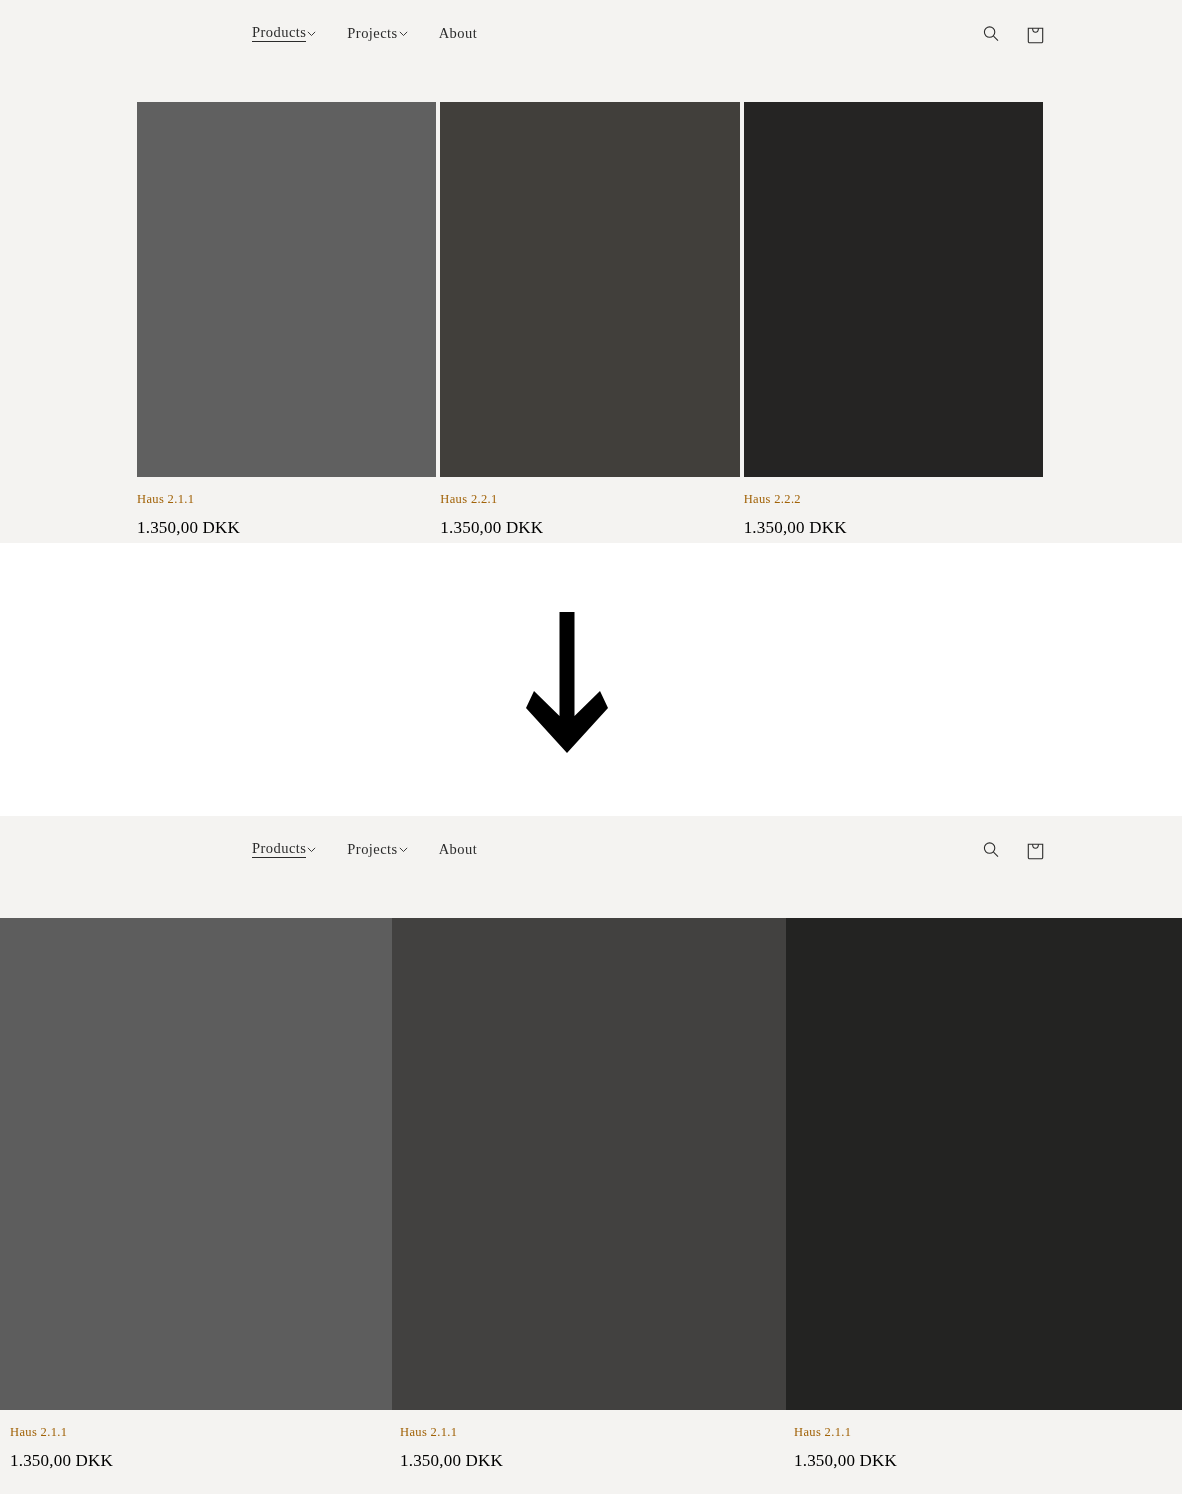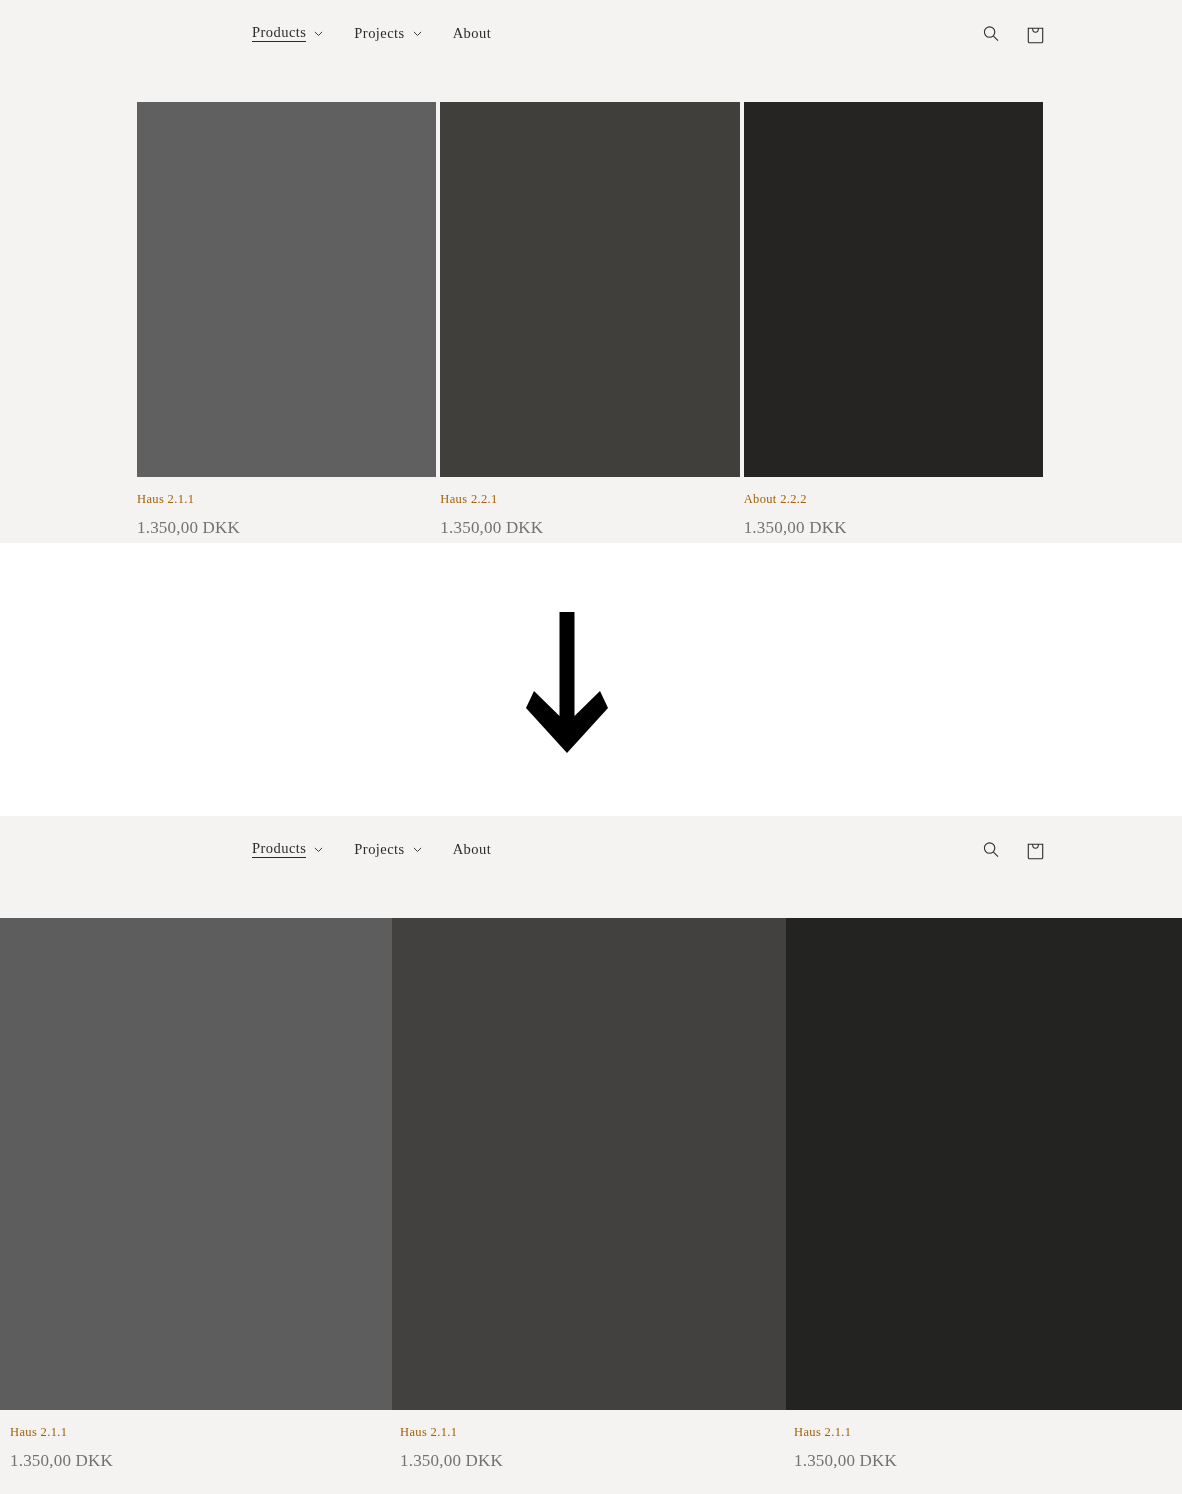--- a/index.html
+++ b/index.html
@@ -20,21 +20,21 @@
   .header {
     position:relative; height:67px; width:100%;
     display:flex; align-items:center;
     background:#f4f3f1;
   }
   .nav {
     position:absolute; left:252px; top:0; height:67px;
     display:flex; align-items:center; gap:30px;
   }
   .nav-item {
-    display:flex; align-items:center; gap:7px;
+    display:flex; align-items:center; 
     font-size:14.5px; color:#2b2b2b; letter-spacing:.45px;
     line-height:1; white-space:nowrap; cursor:pointer;
   }
   .nav-item .lbl { display:block; }
   .nav-item.active .lbl {
     border-bottom:1px solid #2b2b2b; padding-bottom:2px;
   }
   .chev { display:block; width:11px; height:11px; flex:0 0 auto; }
   .chev svg { display:block; width:11px; height:11px; }
 
@@ -70,21 +70,21 @@
   .grid-bottom .thumb { width:100%; height:492px; display:block; }
   .grid-bottom .meta { padding:16px 0 0 10px; }
   .grid-bottom .card:nth-child(2) .meta { padding-left:8px; }
   .grid-bottom .card:nth-child(3) .meta { padding-left:8px; }
 
   .p-title {
     font-size:12.5px; color:#a16207; letter-spacing:.35px;
     line-height:1; margin-bottom:13px;
   }
   .p-price {
-    font-size:17px; color:#737373; letter-spacing:.2px; line-height:1;
+    font-size:17px; color:#000000; letter-spacing:.2px; line-height:1;
   }
 
   
   .gap { position:absolute; left:0; top:543px; width:1182px; height:273px; background:#ffffff; }
   .arrow { position:absolute; left:526px; top:612px; width:82px; height:145px; }
   .arrow svg { display:block; width:82px; height:145px; }
 </style>
 </head>
 <body>
 
@@ -153,21 +153,21 @@
         <span class="thumb" style="background:#413f3b"></span>
         <div class="meta">
           <div class="p-title">Haus 2.2.1</div>
           <div class="p-price">1.350,00 DKK</div>
         </div>
       </div>
 
       <div class="card">
         <span class="thumb" style="background:#252423"></span>
         <div class="meta">
-          <div class="p-title">About 2.2.2</div>
+          <div class="p-title">Haus 2.2.2</div>
           <div class="p-price">1.350,00 DKK</div>
         </div>
       </div>
 
     </div>
   </div>
 
   <div class="gap"></div>
   <div class="arrow">
     <svg viewBox="0 0 82 145" xmlns="http://www.w3.org/2000/svg">

